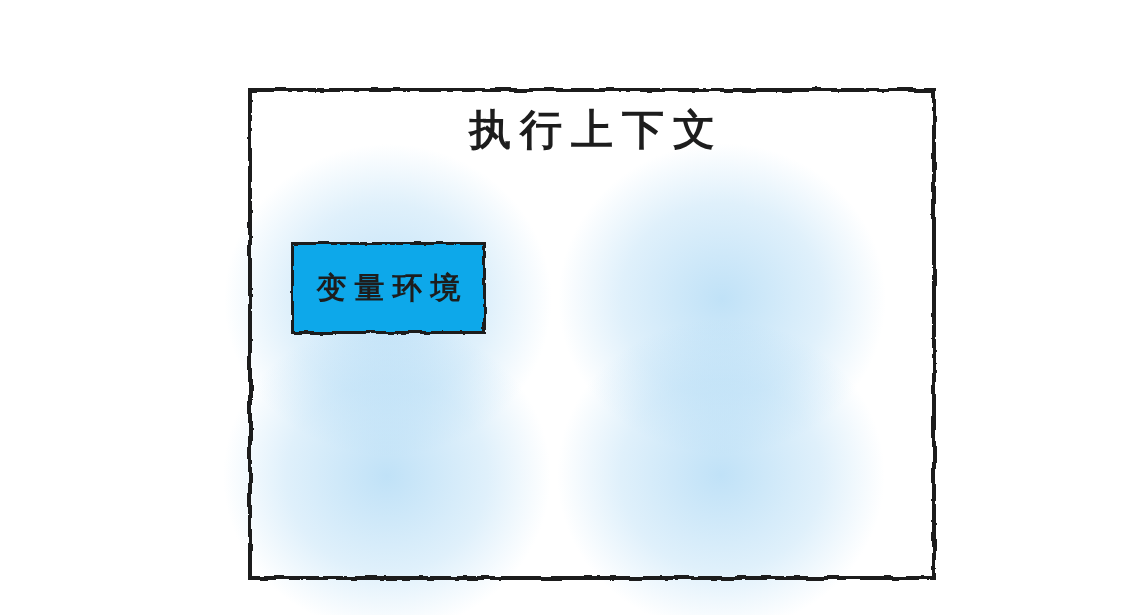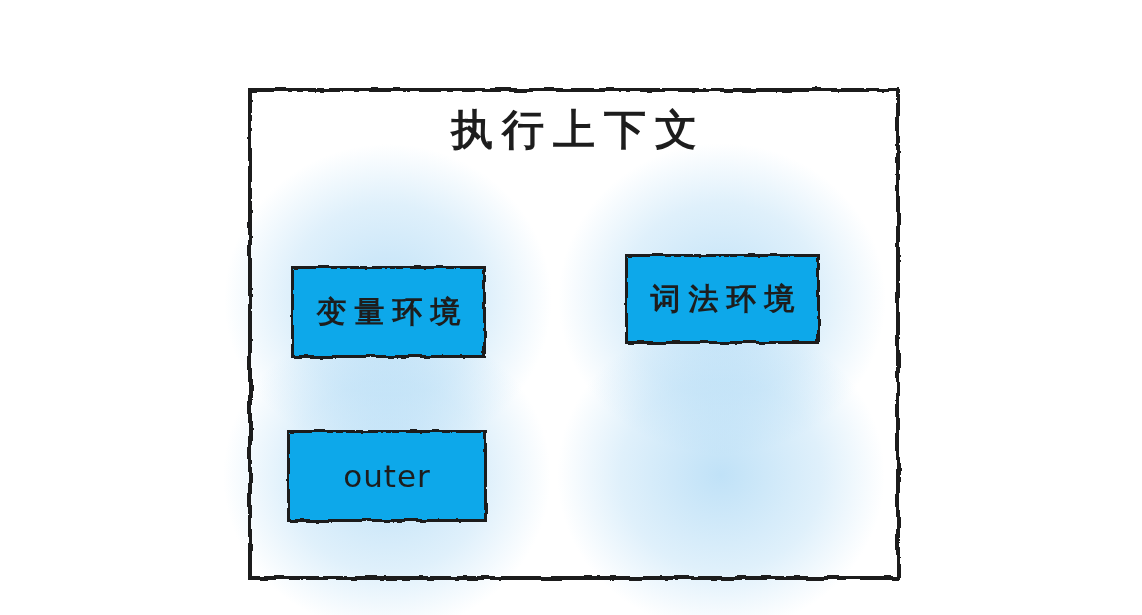--- a/index.html
+++ b/index.html
@@ -15,20 +15,21 @@
     background: #ffffff;
     overflow: hidden;
   }
   .frame {
     position: absolute;
     left: 248px;
     top: 88px;
     width: 652px;
     height: 492px;
     background: transparent;
+    padding-left: 36px;
   }
   .frame-border {
     position: absolute;
     inset: 0;
     border: 4px solid #1c1c1c;
     box-sizing: border-box;
     z-index: 5;
     filter: url(#rough);
     pointer-events: none;
   }
@@ -85,21 +86,21 @@
     font-size: 30px;
     font-weight: 600;
     letter-spacing: 8px;
     text-indent: 8px;
   }
   .label-en {
     font-size: 31px;
     font-weight: 500;
     letter-spacing: 1px;
   }
-  .box-ve    { left: 43px;  top: 178px; width: 195px; height: 92px; }
+  .box-ve    { left: 43px;  top: 154px; width: 195px; height: 92px; }
   .box-le    { left: 377px; top: 166px; width: 195px; height: 90px; }
   .box-outer { left: 39px;  top: 342px; width: 200px; height: 92px; }
   .box-this  { left: 375px; top: 344px; width: 197px; height: 86px; }
 
   .svg-defs { position: absolute; width: 0; height: 0; overflow: hidden; }
 </style>
 </head>
 <body>
 
 <svg class="svg-defs" aria-hidden="true">
@@ -119,26 +120,18 @@
     <div class="glow glow-outer"></div>
     <div class="glow glow-this"></div>
 
     <div class="title">执行上下文</div>
 
     <div class="box box-ve">
       <div class="box-bg" style="background-color: rgb(14, 168, 234);"></div>
       <span class="box-label label-cn">变量环境</span>
     </div>
 
-    <div class="box box-le">
-      <div class="box-bg" style="background-color: rgb(14, 168, 234);"></div>
-      <span class="box-label label-cn">词法环境</span>
-    </div>
 
-    <div class="box box-outer">
-      <div class="box-bg" style="background-color: rgb(14, 168, 234);"></div>
-      <span class="box-label label-en">outer</span>
-    </div>
 
 
     <div class="frame-border"></div>
   </div>
 </div>
 
 </body></html>

